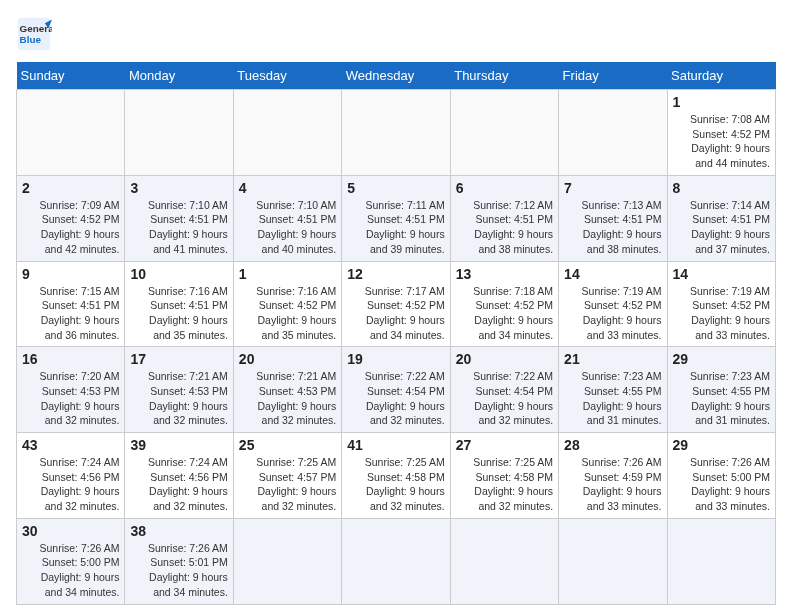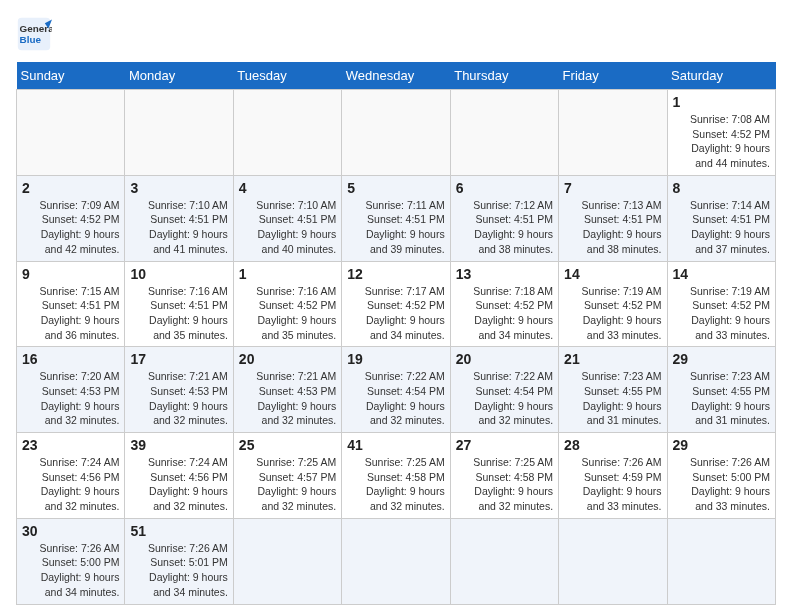--- a/index.html
+++ b/index.html
@@ -206,21 +206,21 @@
           <span class="day-num">21</span>
           <div class="day-info">Sunrise: 7:23 AM<br>Sunset: 4:55 PM<br>Daylight: 9 hours and 31 minutes.</div>
         </td>
         <td>
           <span class="day-num">29</span>
           <div class="day-info">Sunrise: 7:23 AM<br>Sunset: 4:55 PM<br>Daylight: 9 hours and 31 minutes.</div>
         </td>
       </tr>
       <tr>
         <td>
-          <span class="day-num">23</span>
+          <span class="day-num">43</span>
           <div class="day-info">Sunrise: 7:24 AM<br>Sunset: 4:56 PM<br>Daylight: 9 hours and 32 minutes.</div>
         </td>
         <td>
           <span class="day-num">39</span>
           <div class="day-info">Sunrise: 7:24 AM<br>Sunset: 4:56 PM<br>Daylight: 9 hours and 32 minutes.</div>
         </td>
         <td>
           <span class="day-num">25</span>
           <div class="day-info">Sunrise: 7:25 AM<br>Sunset: 4:57 PM<br>Daylight: 9 hours and 32 minutes.</div>
         </td>
@@ -240,21 +240,21 @@
           <span class="day-num">29</span>
           <div class="day-info">Sunrise: 7:26 AM<br>Sunset: 5:00 PM<br>Daylight: 9 hours and 33 minutes.</div>
         </td>
       </tr>
       <tr>
         <td>
           <span class="day-num">30</span>
           <div class="day-info">Sunrise: 7:26 AM<br>Sunset: 5:00 PM<br>Daylight: 9 hours and 34 minutes.</div>
         </td>
         <td>
-          <span class="day-num">51</span>
+          <span class="day-num">38</span>
           <div class="day-info">Sunrise: 7:26 AM<br>Sunset: 5:01 PM<br>Daylight: 9 hours and 34 minutes.</div>
         </td>
         <td class="empty"></td>
         <td class="empty"></td>
         <td class="empty"></td>
         <td class="empty"></td>
         <td class="empty"></td>
       </tr>
     </tbody>
 </table>

